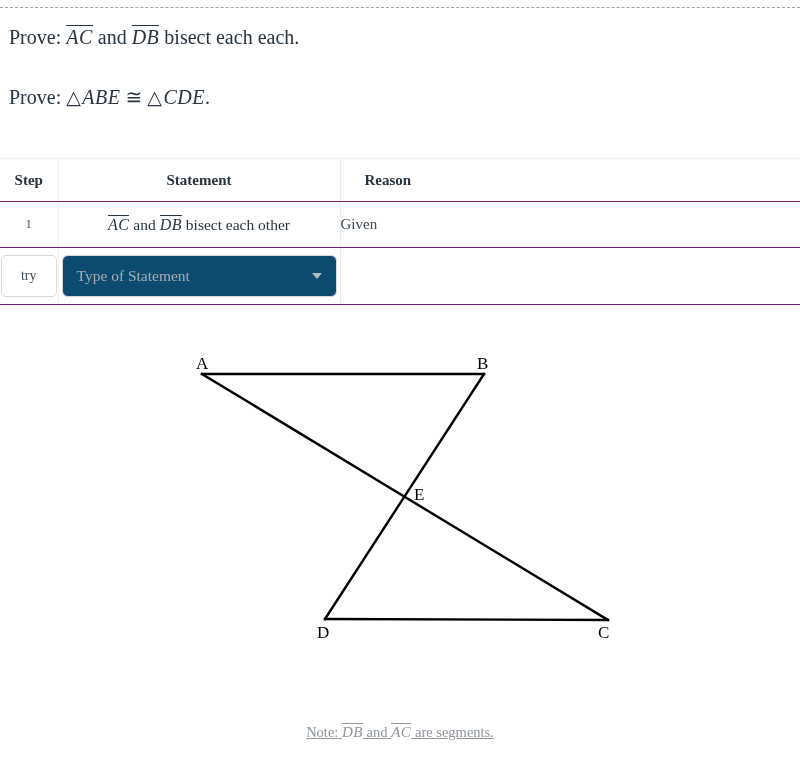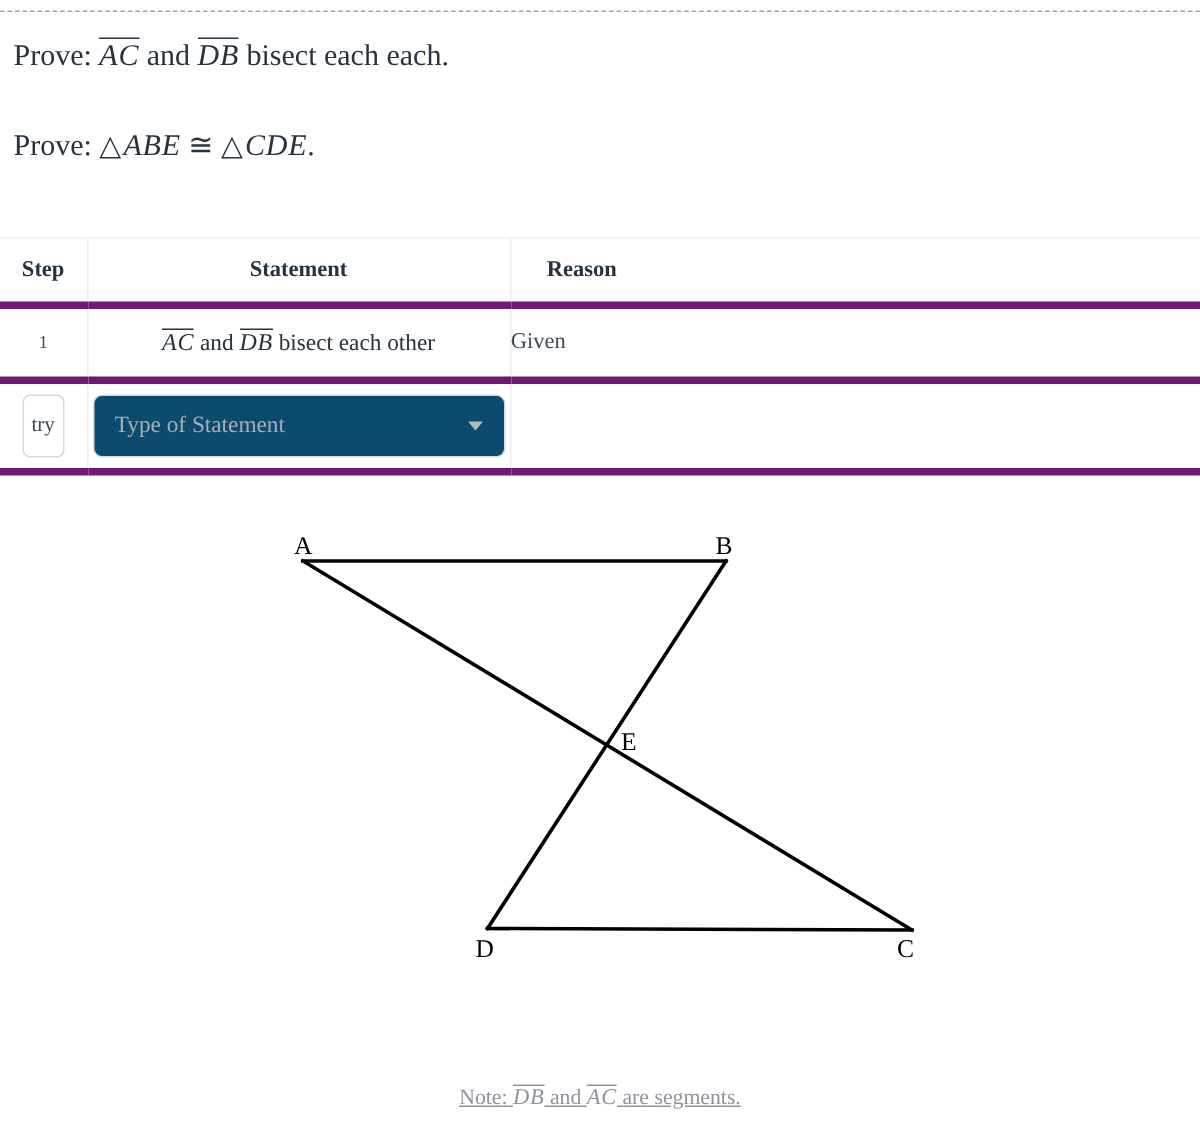--- a/index.html
+++ b/index.html
@@ -68,21 +68,21 @@
   .proof-table {
     position: absolute;
     left: 0;
     top: 158px;
     width: 800px;
     border-collapse: collapse;
     table-layout: fixed;
   }
   .proof-table th,
   .proof-table td {
-    border-bottom: 5px solid #701a75;
+    border-bottom: 1px solid #701a75;
     border-right: 1px solid #eceef0;
     padding: 0;
     vertical-align: middle;
   }
   .proof-table th:last-child,
   .proof-table td:last-child { border-right: none; }
   .proof-table thead th {
     border-top: 1px solid #eceef0;
   }
 
@@ -121,21 +121,21 @@
   }
 
   .row-input td { height: 56px; }
   .try-cell {
     text-align: center;
   }
   .try-btn {
     display: inline-flex;
     align-items: center;
     justify-content: center;
-    width: 28px;
+    width: 56px;
     height: 42px;
     border: 1px solid #d6d9dc;
     border-radius: 5px;
     background: #ffffff;
     font-family: "Liberation Serif", "DejaVu Serif", serif;
     font-size: 14px;
     color: #3c4a57;
     cursor: pointer;
     padding: 0;
     box-sizing: border-box;

